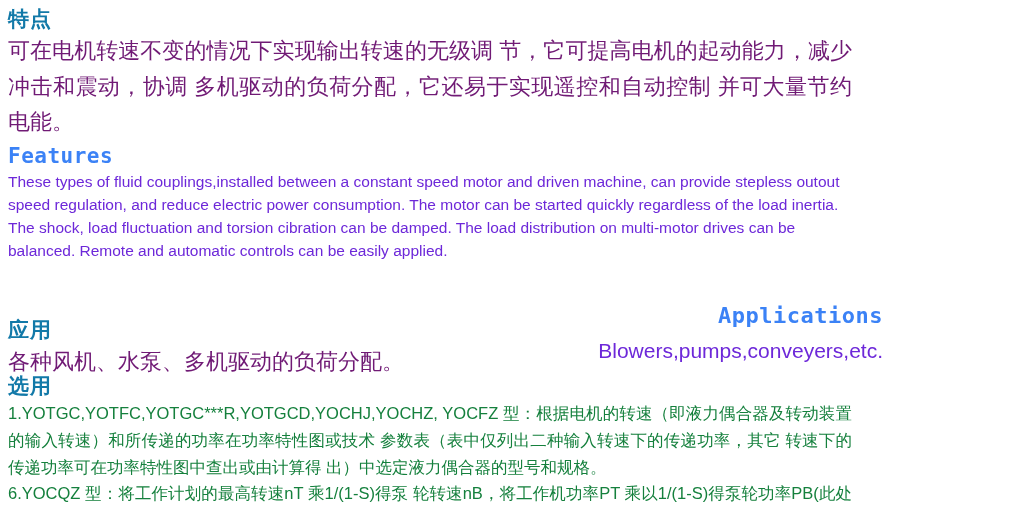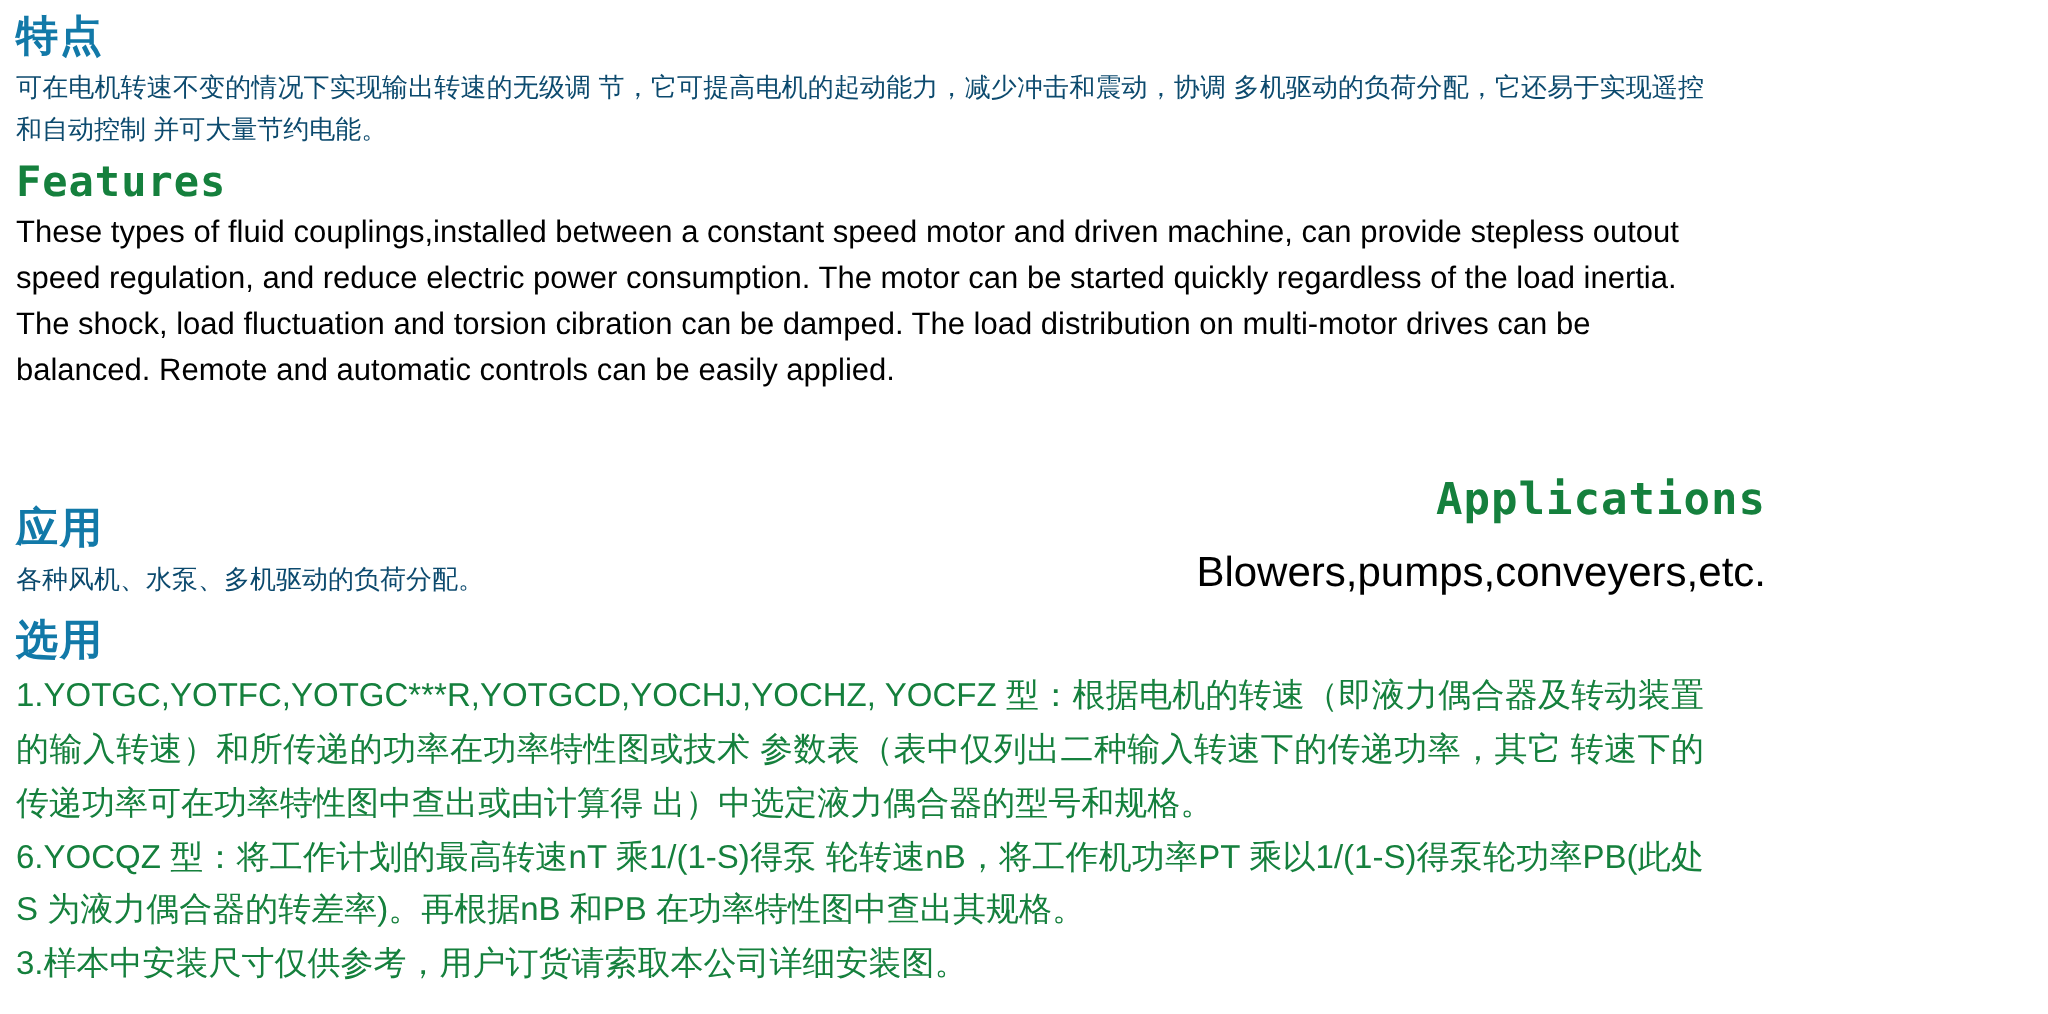--- a/index.html
+++ b/index.html
@@ -26,35 +26,35 @@
     font-weight: bold;
     color: #1279a8;
     letter-spacing: 1px;
     line-height: 1.2;
     margin: 0 0 2px 0;
   }
   .heading-en {
     font-family: "DejaVu Sans Mono", monospace;
     font-size: 21px;
     font-weight: bold;
-    color: #15803d;
+    color: #3b82f6;
     line-height: 1.2;
     margin: 0 0 2px 0;
     letter-spacing: 0.5px;
   }
   .body-cn {
-    font-size: 13px;
-    color: #0c4a6e;
+    font-size: 22px;
+    color: #701a75;
     line-height: 1.62;
     margin: 0;
     text-align: justify;
   }
   .body-en {
     font-size: 15.5px;
-    color: #000000;
+    color: #6d28d9;
     line-height: 1.48;
     margin: 0;
   }
   .section {
     margin-bottom: 4px;
   }
   
   #features-heading {
     margin-top: 4px;
   }

